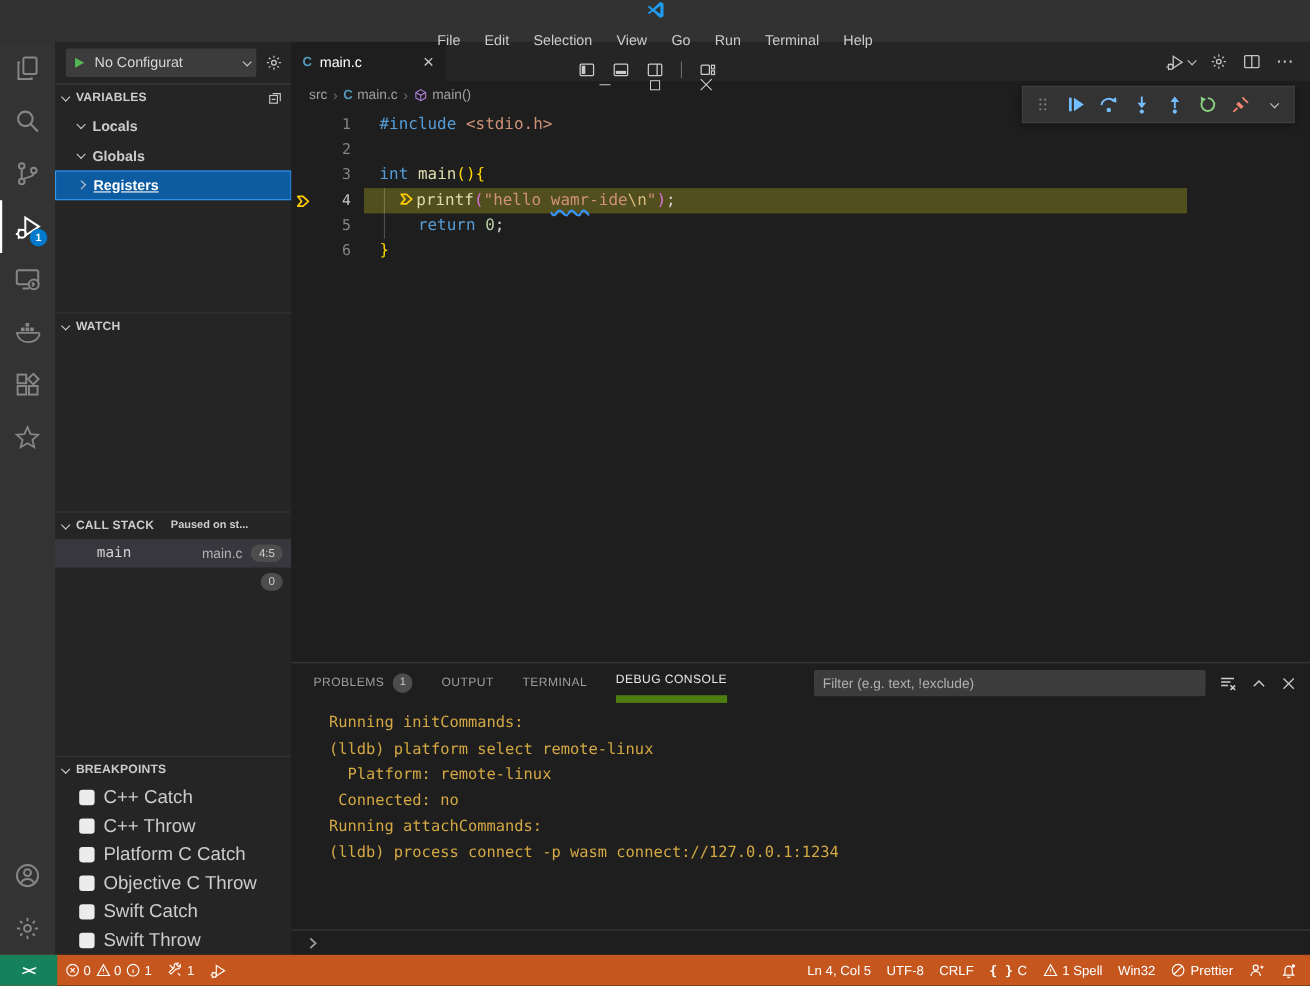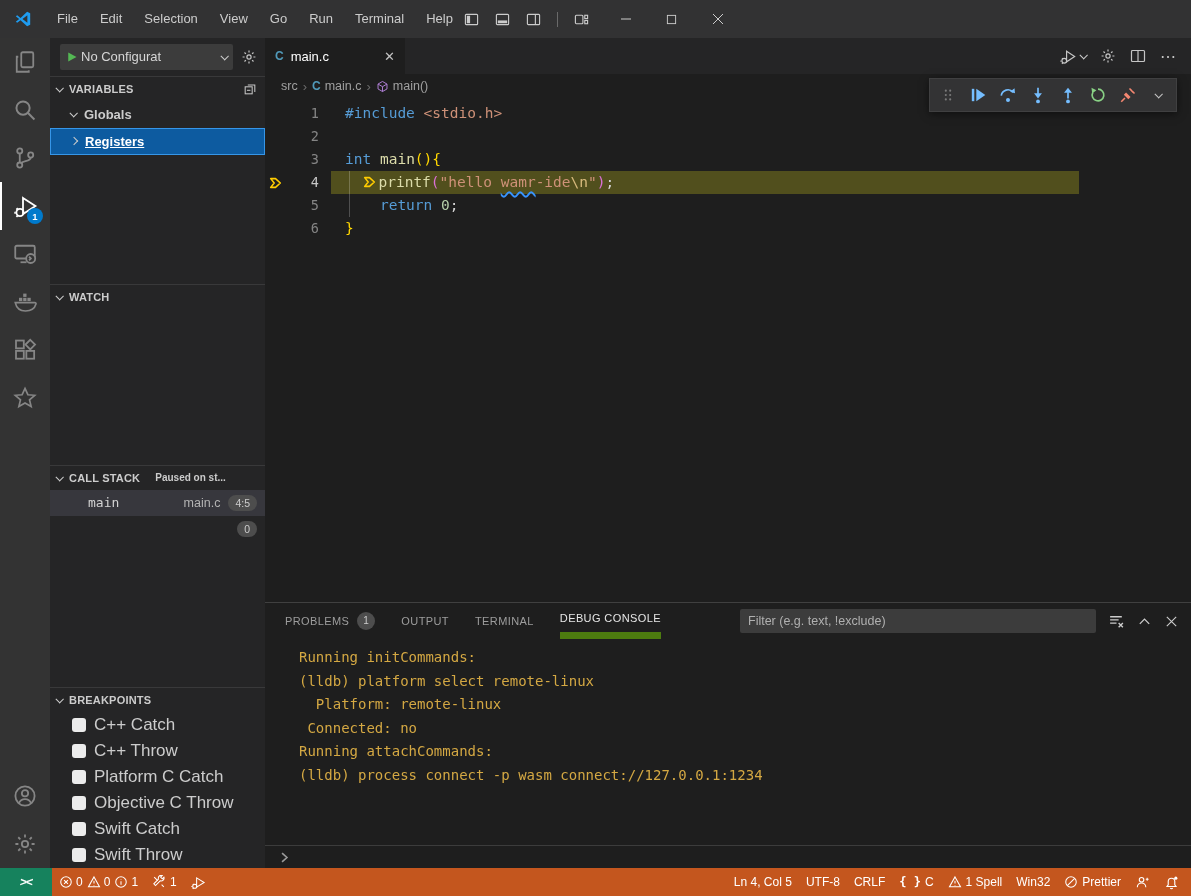--- a/index.html
+++ b/index.html
@@ -2,21 +2,21 @@
 <html><head>
 <meta charset="utf-8">
 <style>
   * { margin:0; padding:0; box-sizing:border-box; }
   html,body { width:1191px; height:896px; overflow:hidden; background:#1e1e1e;
     font-family:"Liberation Sans", sans-serif; color:#cccccc; }
   svg { display:block; }
 
   
   .titlebar { position:absolute; top:0; left:0; right:0; height:38px; background:#323233;
-    display:flex; align-items:center; z-index:20; }
+    display:flex; align-items:center; z-index:20;flex-direction:column; }
   .vscode-logo { margin:0 14px 0 14px; }
   .menubar { display:flex; height:100%; }
   .menu-item { padding:0 11px; line-height:38px; font-size:13px; color:#cccccc; cursor:default; }
   .window-title { flex:1; text-align:center; font-size:12.5px; color:#cccccc;
     white-space:nowrap; overflow:hidden; }
   .layout-icons { display:flex; align-items:center; gap:16px; margin-right:14px; color:#cccccc; }
   .tb-divider { width:1px; height:15px; background:#6a6a6a; }
   .win-controls { display:flex; height:100%; }
   .win-btn { width:46px; height:100%; display:flex; align-items:center; justify-content:center; color:#cccccc; }
 
@@ -30,21 +30,21 @@
   .act-item.active { color:#ffffff; border-left:2px solid #ffffff; }
   .act-badge { position:absolute; right:7px; bottom:6px; min-width:16px; height:16px; border-radius:50%;
     background:#007acc; color:#fff; font-size:9.5px; font-weight:bold; display:flex; align-items:center;
     justify-content:center; }
   .act-spacer { flex:1; }
 
   
   .sidebar { width:215px; background:#252526; display:flex; flex-direction:column; overflow:hidden; font-size:13px; }
   .debug-header { height:38px; display:flex; align-items:center; padding:0 8px 0 10px; gap:8px; }
   .config-select { flex:1; height:26px; background:#3c3c3c; border-radius:2px; display:flex;
-    align-items:center; gap:3px; padding:0 6px; color:#d6d6d6; font-size:13px; cursor:pointer; }
+    align-items:center; gap:8px; padding:0 6px; color:#d6d6d6; font-size:13px; cursor:pointer; }
   .config-select .lbl { flex:1; white-space:nowrap; overflow:hidden; }
   .chev { width:6px; height:6px; border-right:1.4px solid #cccccc; border-bottom:1.4px solid #cccccc;
     display:inline-block; flex:none; }
   .chev.down { transform:rotate(45deg) translateY(-1px); }
   .chev.right { transform:rotate(-45deg); }
   .section-header { height:25px; display:flex; align-items:center; gap:7px; padding:0 8px 0 6px;
     font-size:11px; font-weight:bold; color:#cccccc; border-top:1px solid rgba(204,204,204,0.12); }
   .section-header .title { letter-spacing:.2px; }
   .section-header .hdr-icon { margin-left:auto; color:#c5c5c5; }
   .paused-text { font-size:10px; font-weight:600; color:#cccccc; margin-left:8px; white-space:nowrap;
@@ -298,20 +298,24 @@
             <svg width="14" height="14" viewBox="0 0 16 16" fill="none" stroke="currentColor" stroke-width="1.2">
               <path d="M5.5 3.5h8v8"></path>
               <rect x="2.5" y="5.5" width="8" height="8"></rect>
               <line x1="4.5" y1="9.5" x2="8.5" y2="9.5"></line>
             </svg>
           </span>
       </div>
       <div>
           <div class="tree-row">
             <span class="chev down"></span>
+            <span>Locals</span>
+          </div>
+          <div class="tree-row">
+            <span class="chev down"></span>
             <span>Globals</span>
           </div>
           <div class="tree-row selected">
             <span class="chev right"></span>
             <span>Registers</span>
           </div>
         </div>
     </div>
 
     <div class="sec-watch">

